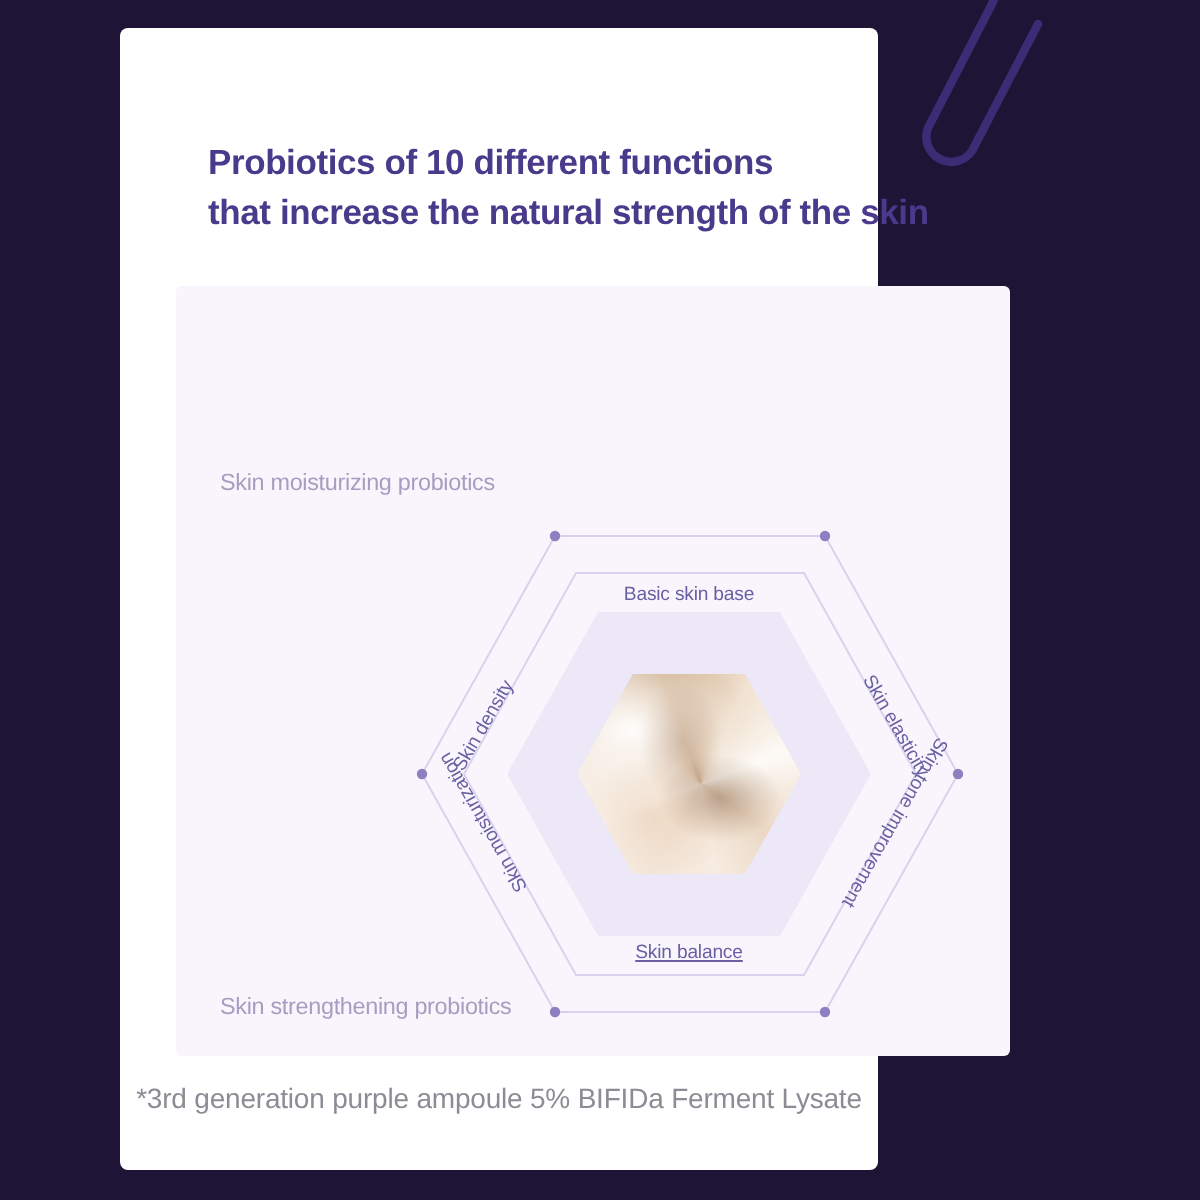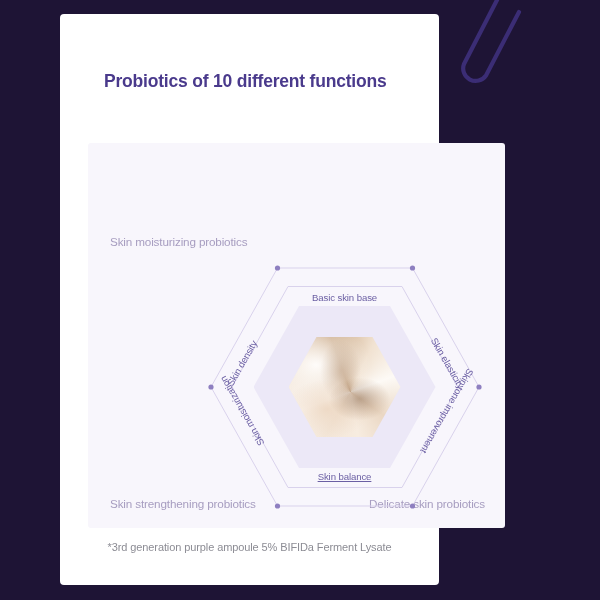--- a/index.html
+++ b/index.html
@@ -202,41 +202,41 @@
   }
 
   
   .footnote {
     position: absolute;
     left: 0;
     right: 0;
     top: 527px;
     text-align: center;
     color: #8c8c94;
-    font-size: 11px;
+    font-size: 14px;
     letter-spacing: -0.1px;
   }
 </style>
 </head>
 <body>
 
 <div id="page-root">
 
   <div class="card">
 
     <div class="headline">
       <span class="headline-line">Probiotics of 10 different functions</span>
+      <span class="headline-line">that increase the natural strength of the skin</span>
     </div>
 
     <div class="panel">
 
 
       <div class="corner-label cl-tl">Skin moisturizing probiotics</div>
       <div class="corner-label cl-bl">Skin strengthening probiotics</div>
-      <div class="corner-label cl-br">Delicate skin probiotics</div>
 
       <div class="hex-stage">
 
         <div class="hex hex-outer">
           <svg class="hex-outline-svg" viewBox="0 0 270 240" preserveAspectRatio="none">
             <polygon class="hex-line" points="67.5,1 202.5,1 269,120 202.5,239 67.5,239 1,120"></polygon>
             <circle class="hex-dot" cx="67.5" cy="1" r="2.6"></circle>
             <circle class="hex-dot" cx="202.5" cy="1" r="2.6"></circle>
             <circle class="hex-dot" cx="269" cy="120" r="2.6"></circle>
             <circle class="hex-dot" cx="202.5" cy="239" r="2.6"></circle>

